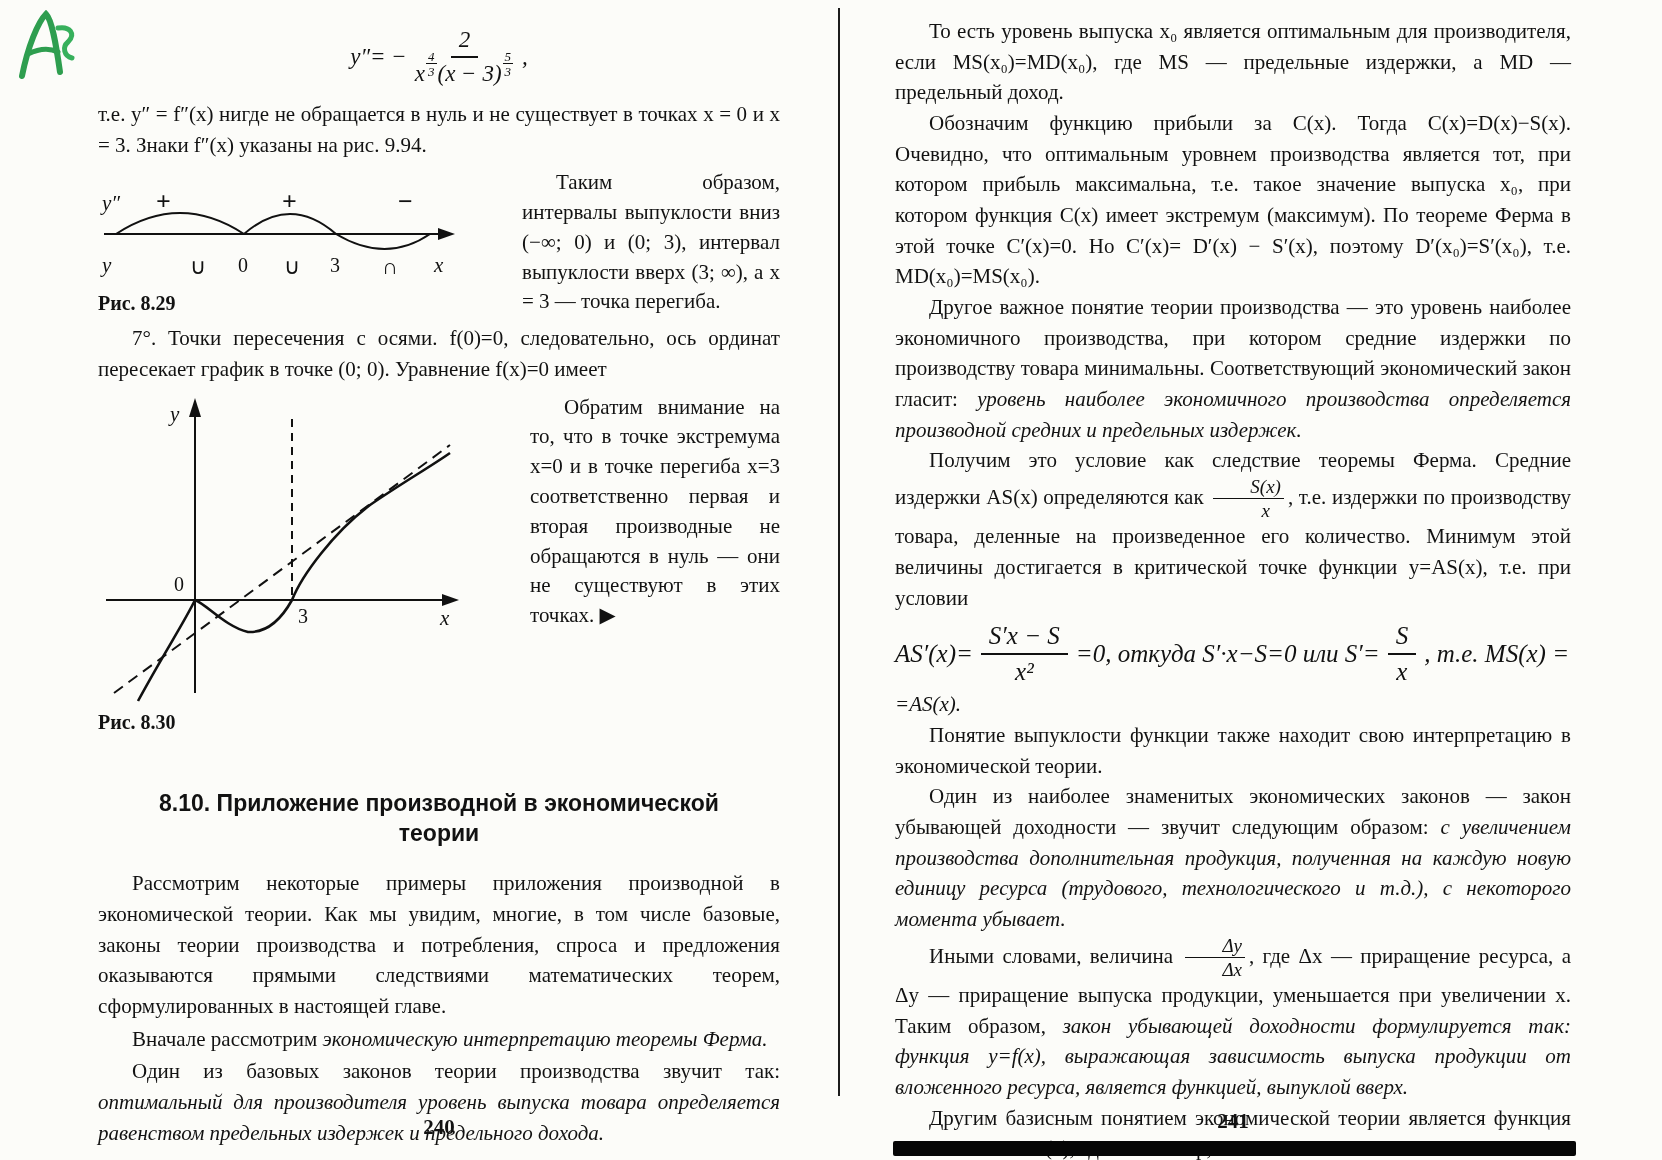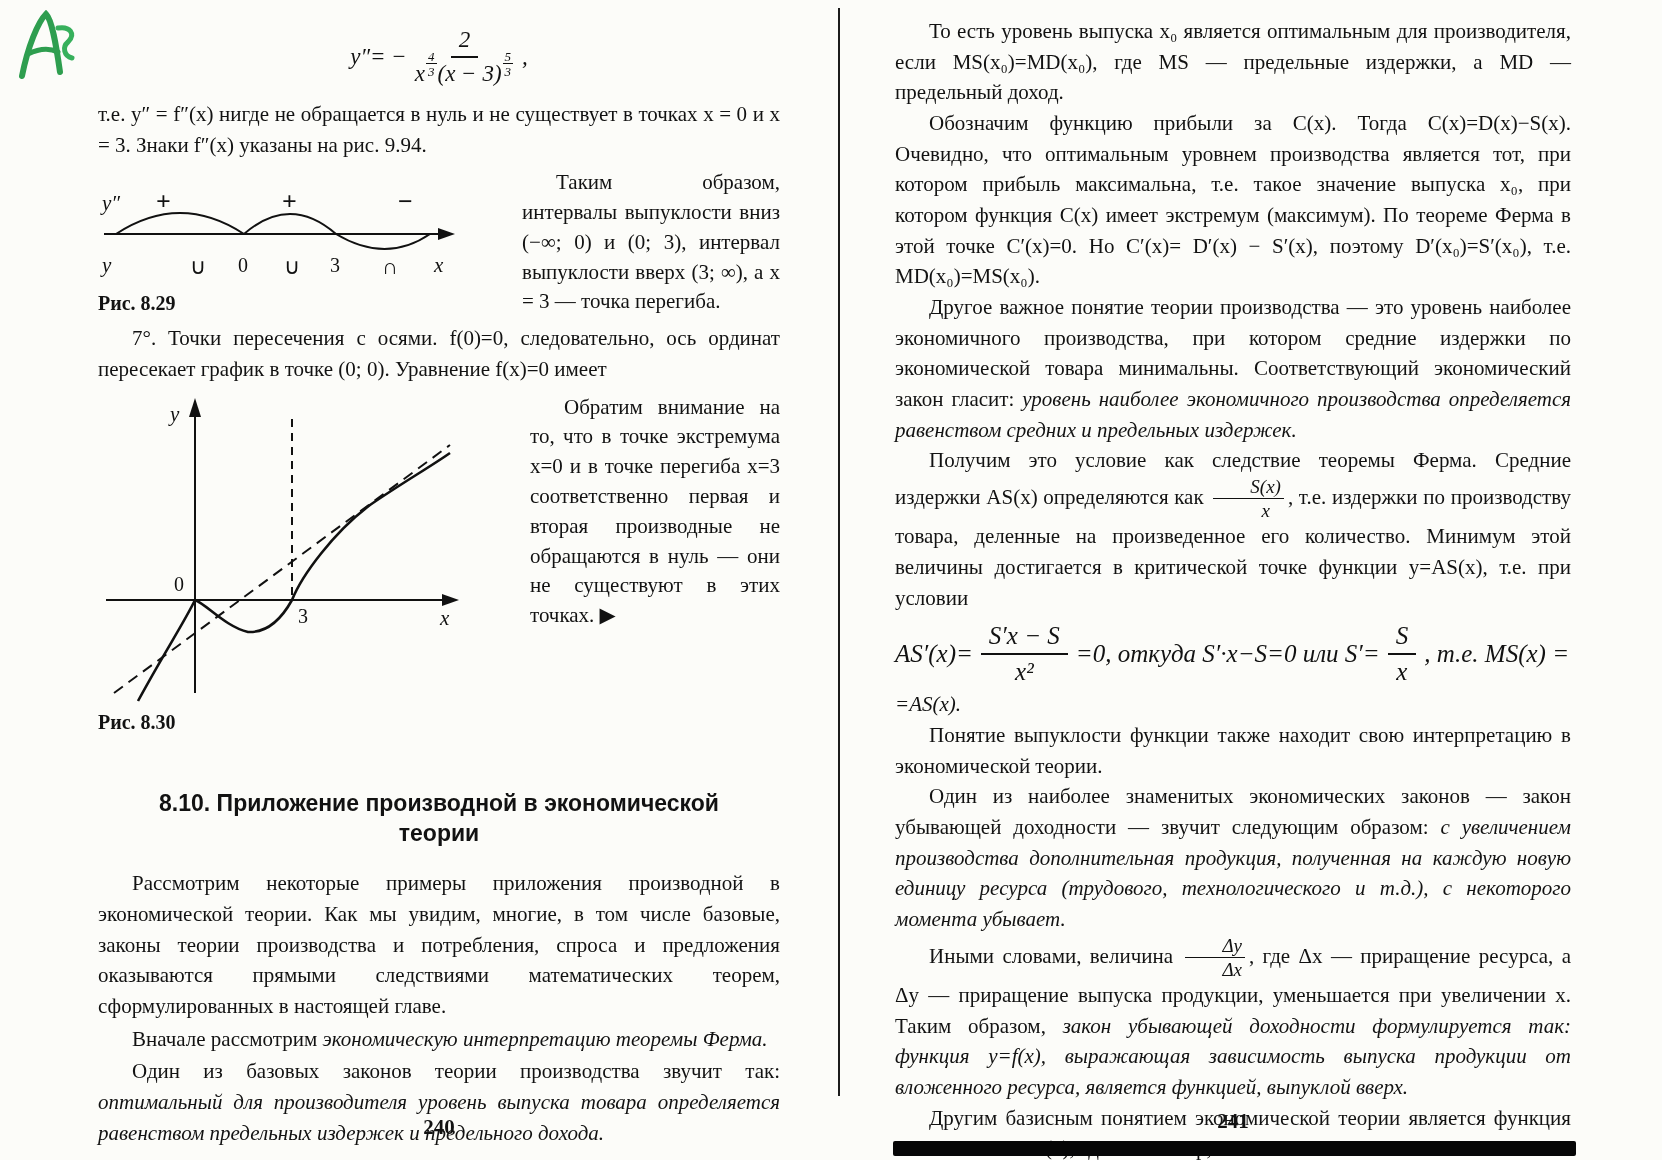--- a/index.html
+++ b/index.html
@@ -189,21 +189,21 @@
     </p>
 
     <div class="pagenum">240</div>
   </div>
 
   <div class="page page-right">
 
     <p class="indent">То есть уровень выпуска x₀ является оптимальным для производителя, если MS(x₀)=MD(x₀), где MS — предельные издержки, а MD — предельный доход.</p>
     <p class="indent">Обозначим функцию прибыли за C(x). Тогда C(x)=D(x)−S(x). Очевидно, что оптимальным уровнем производства является тот, при котором прибыль максимальна, т.е. такое значение выпуска x₀, при котором функция C(x) имеет экстремум (максимум). По теореме Ферма в этой точке C′(x)=0. Но C′(x)= D′(x) − S′(x), поэтому D′(x₀)=S′(x₀), т.е. MD(x₀)=MS(x₀).</p>
     <p class="indent">
-      <span>Другое важное понятие теории производства — это уровень наиболее экономичного производства, при котором средние издержки по экономической товара минимальны. Соответствующий экономический закон гласит: </span><i>уровень наиболее экономичного производства определяется равенством средних и предельных издержек.</i>
+      <span>Другое важное понятие теории производства — это уровень наиболее экономичного производства, при котором средние издержки по производству товара минимальны. Соответствующий экономический закон гласит: </span><i>уровень наиболее экономичного производства определяется производной средних и предельных издержек.</i>
     </p>
 
     <p class="indent">
       <span>Получим это условие как следствие теоремы Ферма. Средние издержки AS(x) определяются как </span><span class="ifrac">
           <span class="n">S(x)</span>
           <span class="d">x</span>
         </span><span>, т.е. издержки по производству товара, деленные на произведенное его количество. Минимум этой величины достигается в критической точке функции y=AS(x), т.е. при условии</span>
     </p>
 
     <div class="formula leftal">

